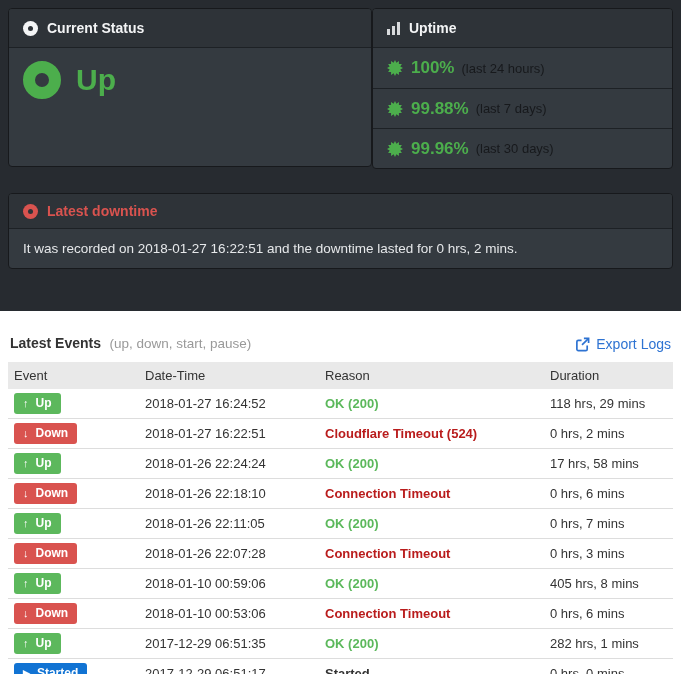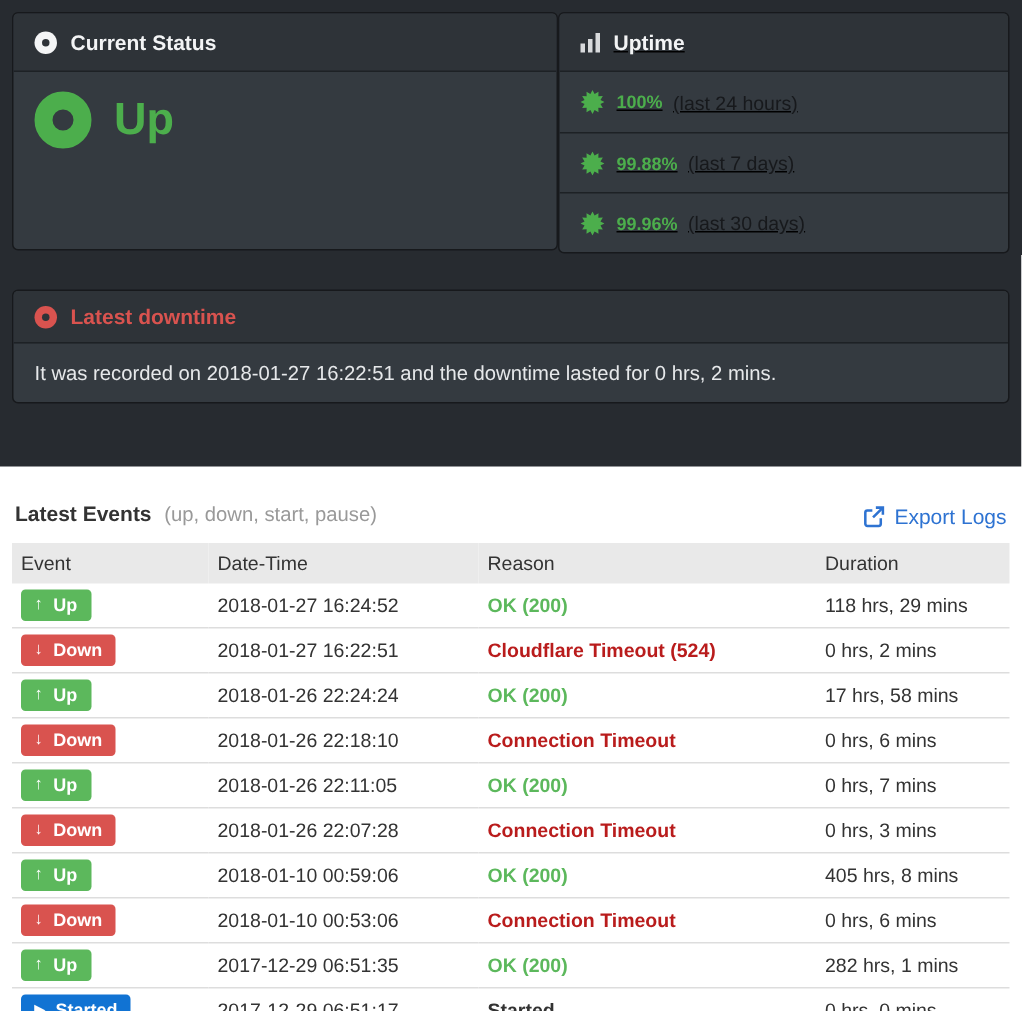--- a/index.html
+++ b/index.html
@@ -22,21 +22,21 @@
     overflow:hidden;
   }
   .panel-header {
     display:flex; align-items:center; gap:9px;
     padding:11px 14px;
     background:#2e3338;
     border-bottom:1px solid #1d2125;
     color:#f3f4f5; font-weight:bold; font-size:14px;
   }
   .panel-current { width:364px; height:159px; flex:none; }
-  .panel-uptime  { flex:1; align-self:flex-start;text-decoration:underline; }
+  .panel-uptime  { flex:1; align-self:flex-start; }
 
   
   .icon-dot-circle {
     width:15px; height:15px; border-radius:50%;
     display:inline-flex; align-items:center; justify-content:center;
     background:#f4f5f6; flex:none;
   }
   .icon-dot-circle .inner { width:5px; height:5px; border-radius:50%; background:#2e3338; }
   .icon-dot-circle.red { background:#d9534f; }
 
@@ -56,21 +56,21 @@
   }
   .status-state { color:#4cae4c; font-size:30px; font-weight:bold; }
   .status-since { color:#b8bcc0; font-size:13px; margin-top:7px; }
 
   
   .uptime-row {
     display:flex; align-items:center;
     padding:10px 14px; height:40px;
   }
   .uptime-row + .uptime-row { border-top:1px solid #1d2125; }
-  .uptime-value { color:#4cae4c; font-weight:bold; font-size:12px; margin-left:8px; }
+  .uptime-value { color:#4cae4c; font-weight:bold; font-size:17px; margin-left:8px; }
   .uptime-period { color:#17191c; font-size:13px; margin-left:7px; }
   .icon-burst { width:16px; height:16px; flex:none; }
 
   
   .panel-downtime { margin-top:24px; }
   .panel-downtime .panel-header { color:#d9534f; padding:9px 14px; }
   .downtime-body { padding:12px 14px; color:#e6e8ea; font-size:13.5px; }
 
   
   .events-section { padding:0 8px; }

